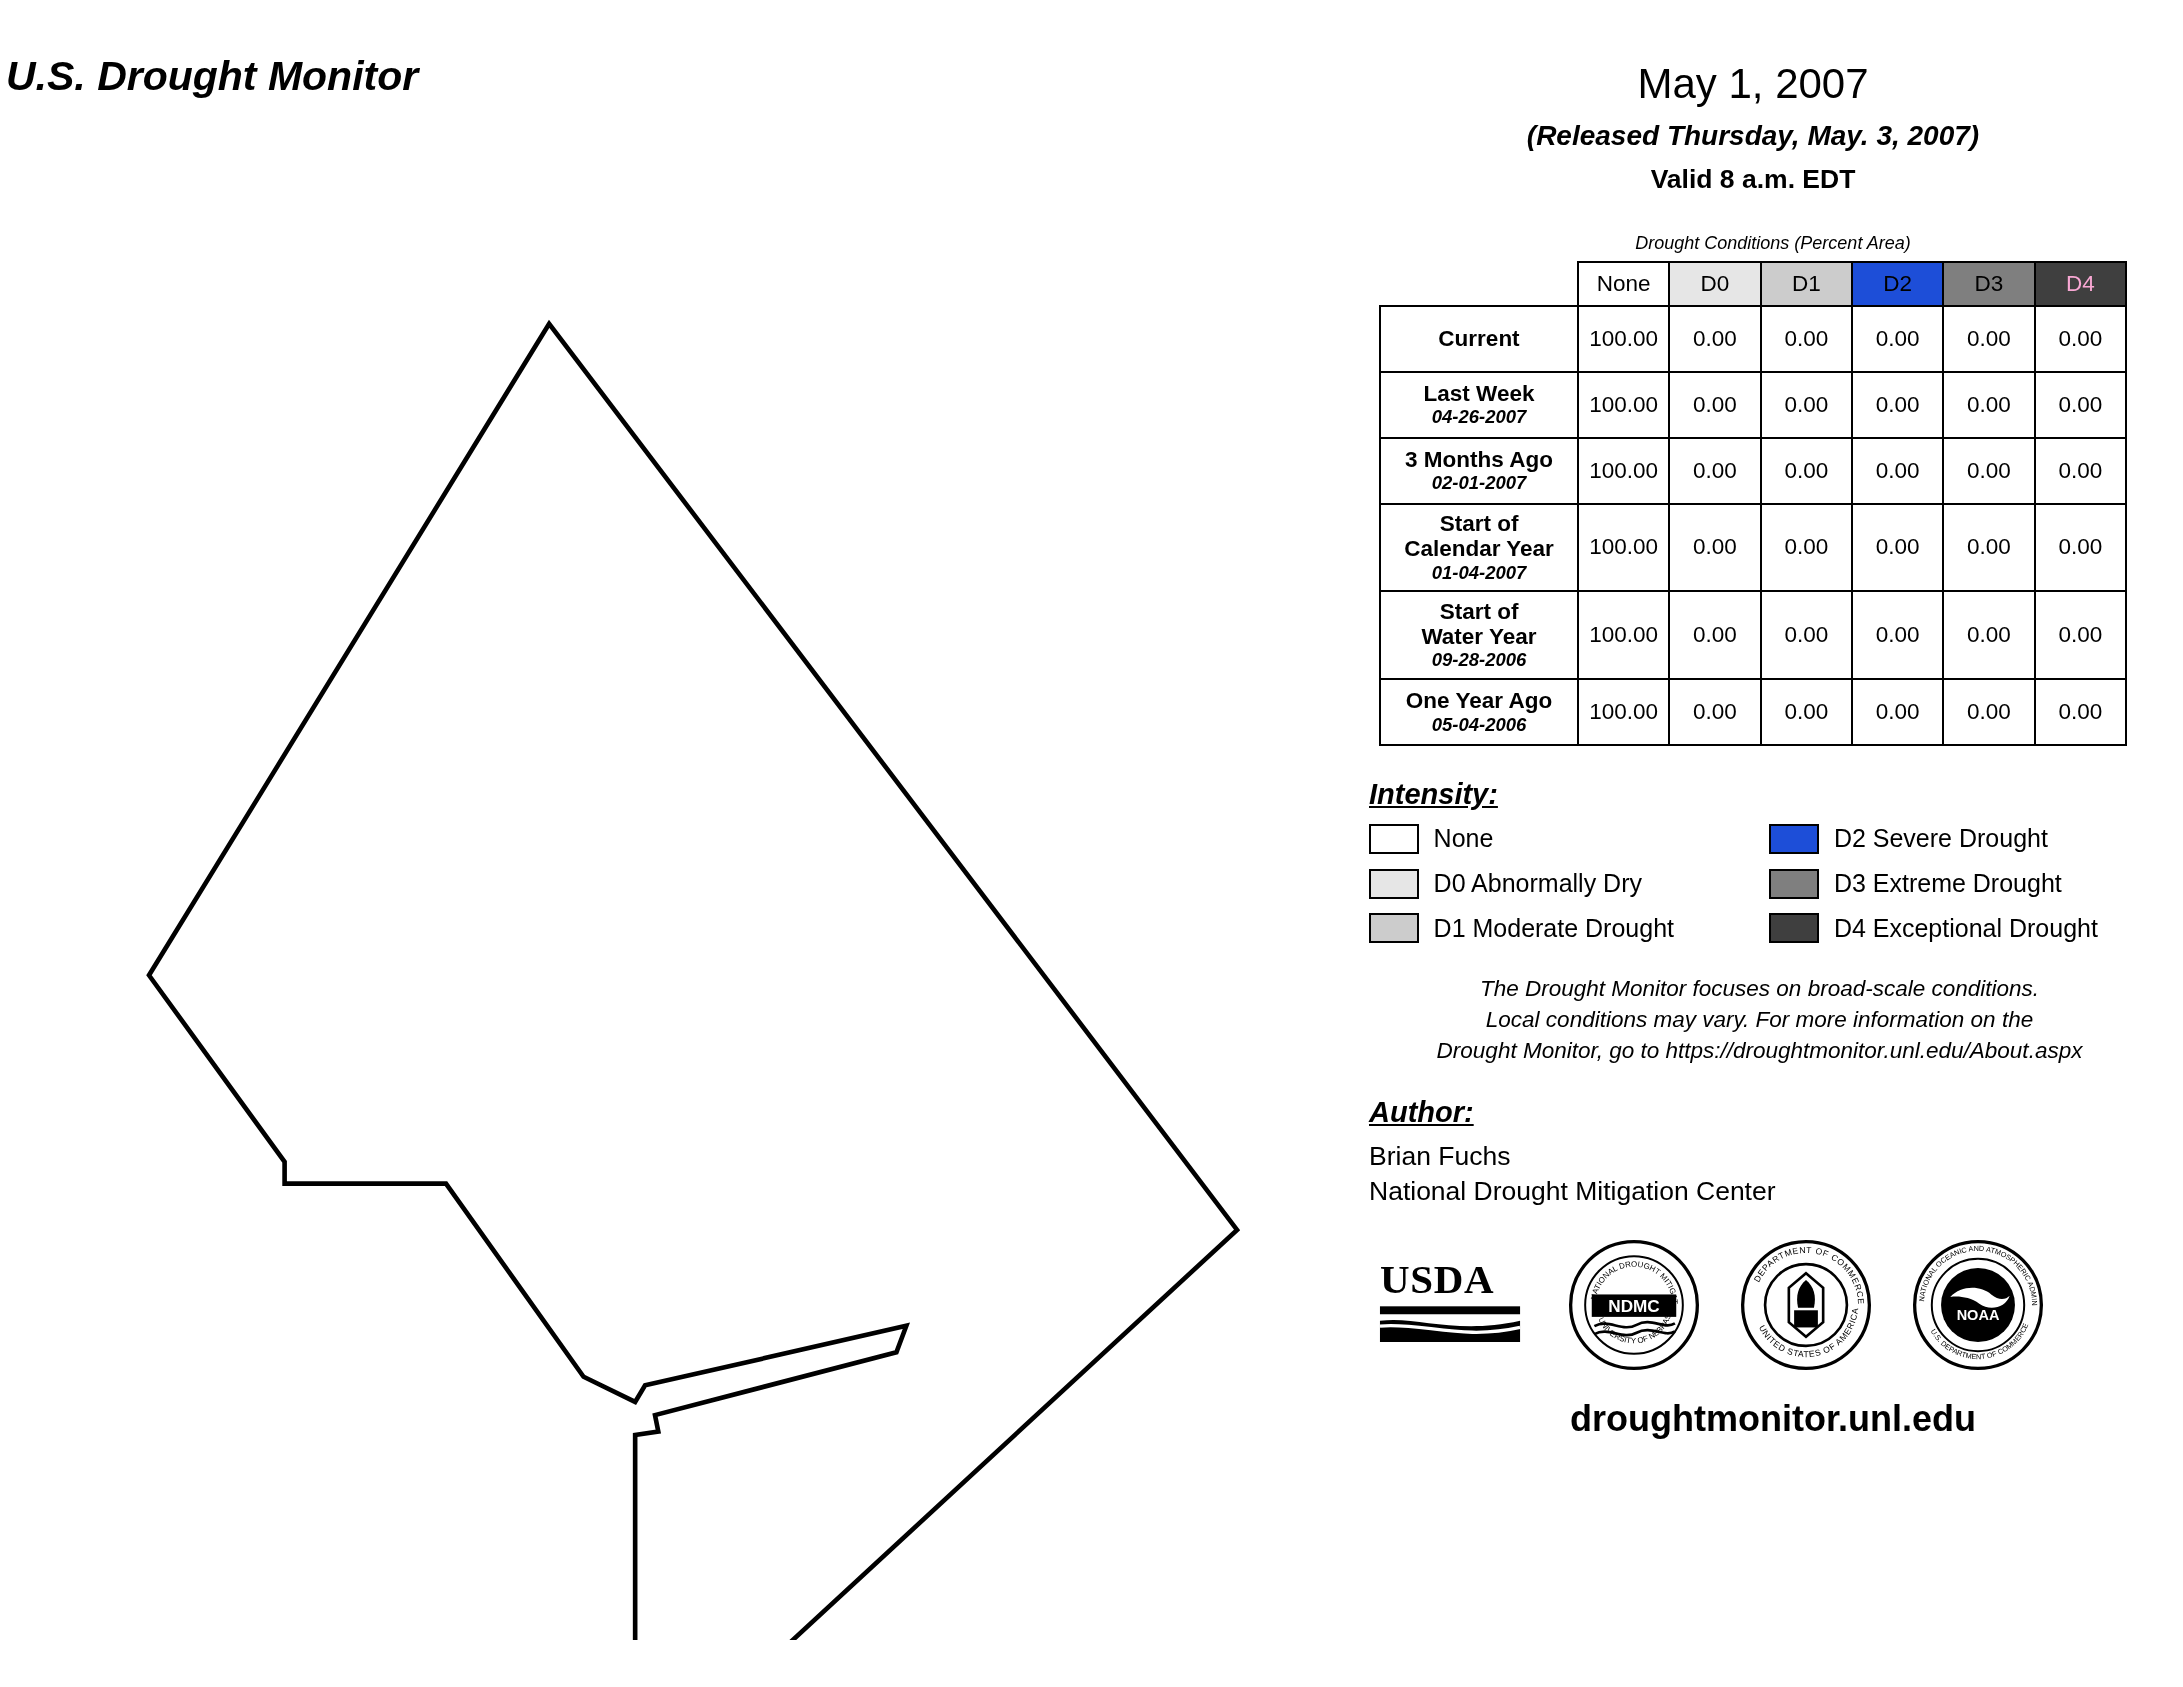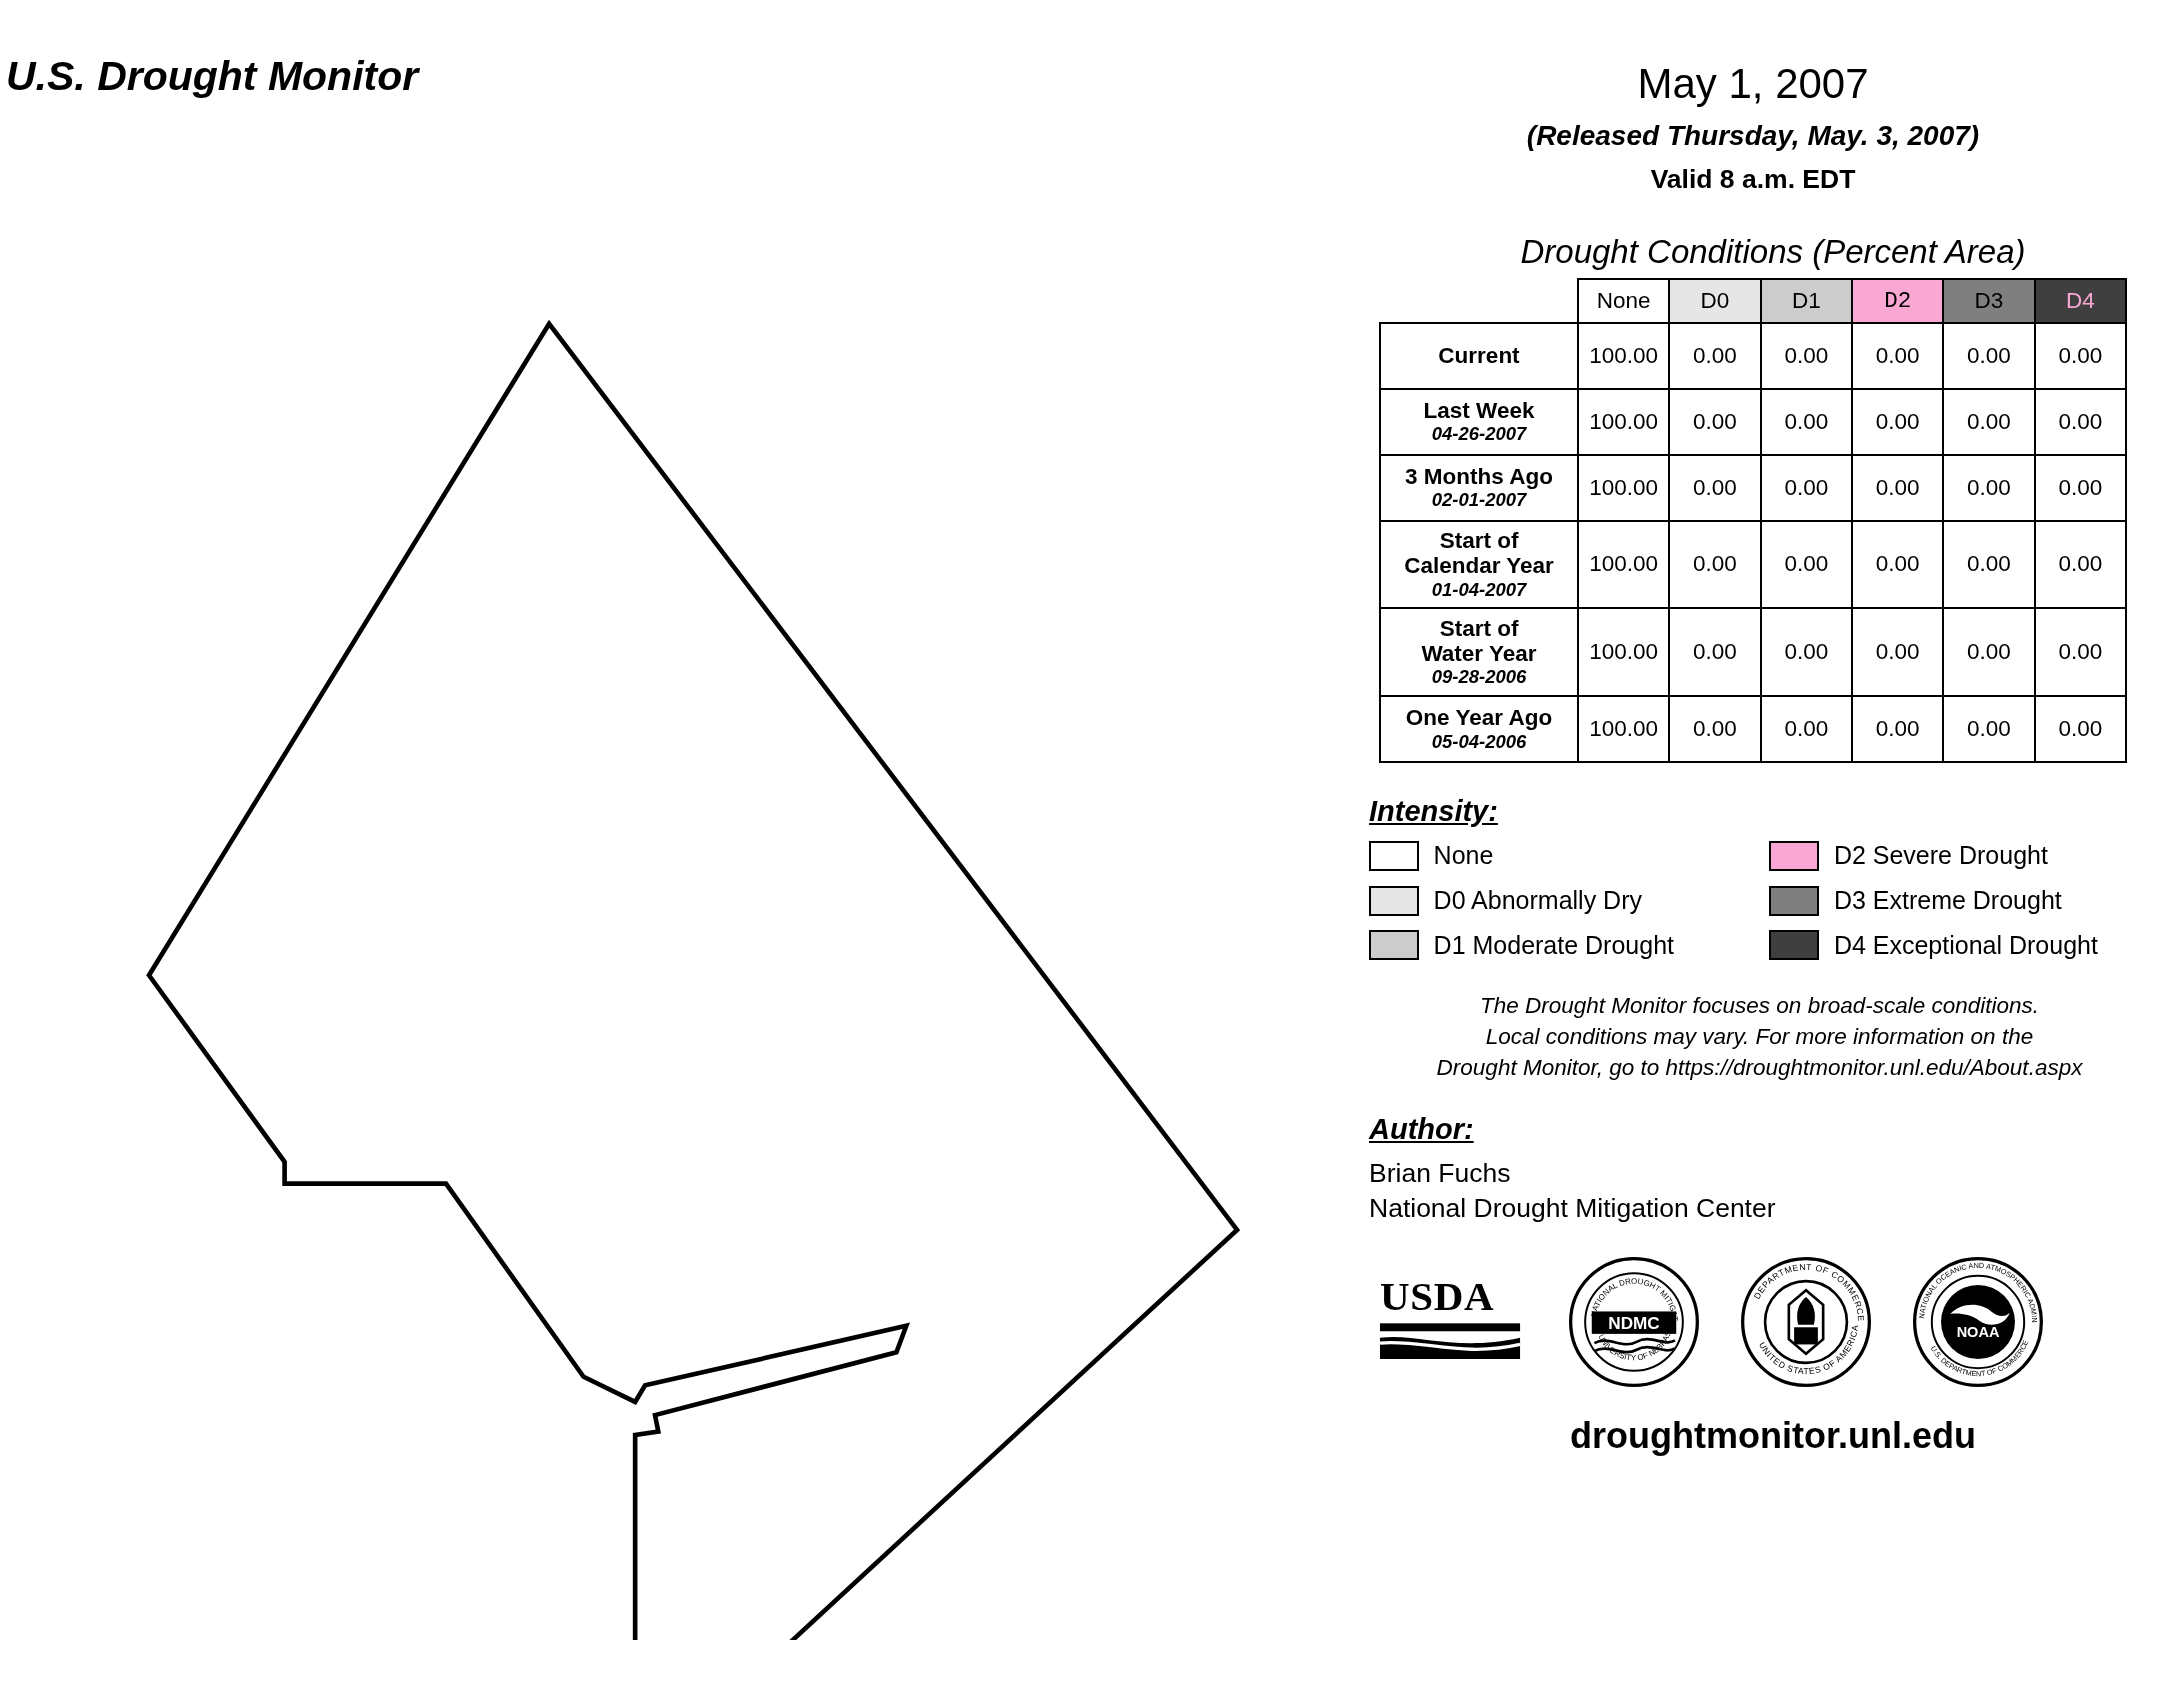--- a/index.html
+++ b/index.html
@@ -30,21 +30,21 @@
   
   #right-panel {
     position: absolute; left: 1323px; top: 0; width: 860px; height: 1687px;
   }
   #date-block { text-align: center; padding-top: 60px; }
   #date-main { font-size: 42px; font-weight: normal; }
   #date-release { font-size: 28px; font-weight: bold; font-style: italic; margin-top: 12px; }
   #date-valid { font-size: 26.5px; font-weight: bold; margin-top: 12px; }
 
   #table-caption {
-    text-align: center; font-size: 33px; font-style: italic;
+    text-align: center; font-size: 18px; font-style: italic;
     margin-top: 38px; padding-left: 40px;
   }
   #cond-table {
     margin: 6.6px 0 0 56px;
     border-collapse: collapse;
     width: 748px;
     table-layout: fixed;
   }
   #cond-table td, #cond-table th {
     border: 2px solid #000;
@@ -65,21 +65,21 @@
     padding: 6.6px 2.6px;
   }
   #cond-table .rowlabel .sub {
     display:block; font-size: 18.5px; font-weight: bold; font-style: italic;
     margin-top: 1.3px;
   }
   #cond-table .valcell { height: 66px; }
   .swatch-none { background:#ffffff; }
   .swatch-d0 { background:#e6e6e6; }
   .swatch-d1 { background:#cccccc; }
-  .swatch-d2 { background:#f9a8d4;font-family:Liberation Mono, monospace; }
+  .swatch-d2 { background:#1d4ed8; }
   .swatch-d3 { background:#7f7f7f; }
   .swatch-d4 { background:#3f3f3f; color:#f9a8d4; }
 
   #intensity-heading {
     margin: 32px 0 0 46px; font-size: 29px; font-style: italic; font-weight: bold;
     text-decoration: underline; display:inline-block;
   }
   #legend {
     margin: 13.2px 0 0 46px; width: 794px;
     display: grid; grid-template-columns: 1fr 1fr; row-gap: 14.6px; column-gap: 6.6px;

